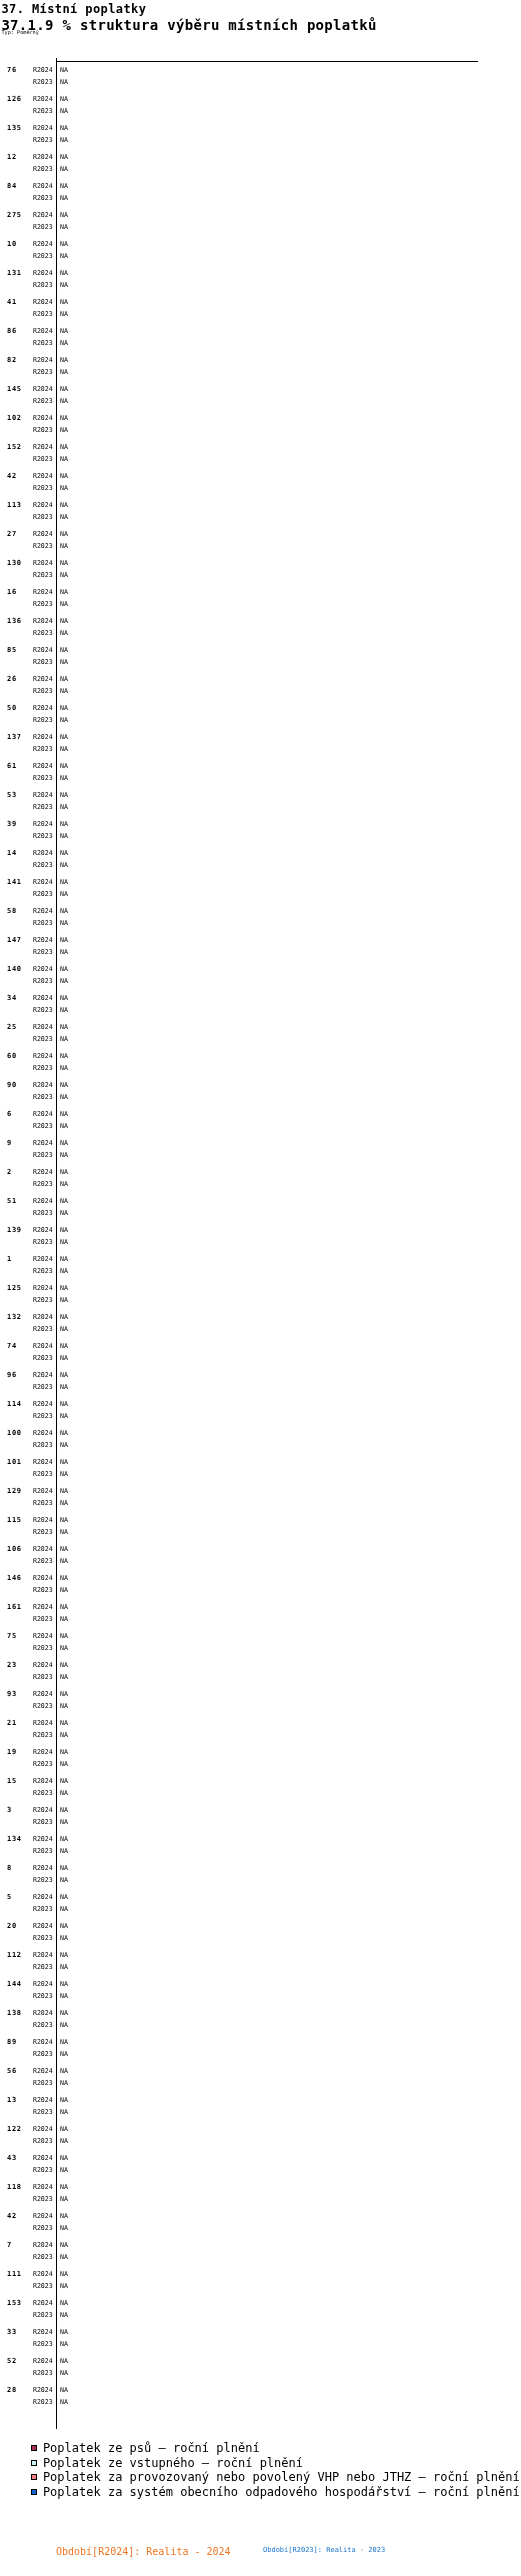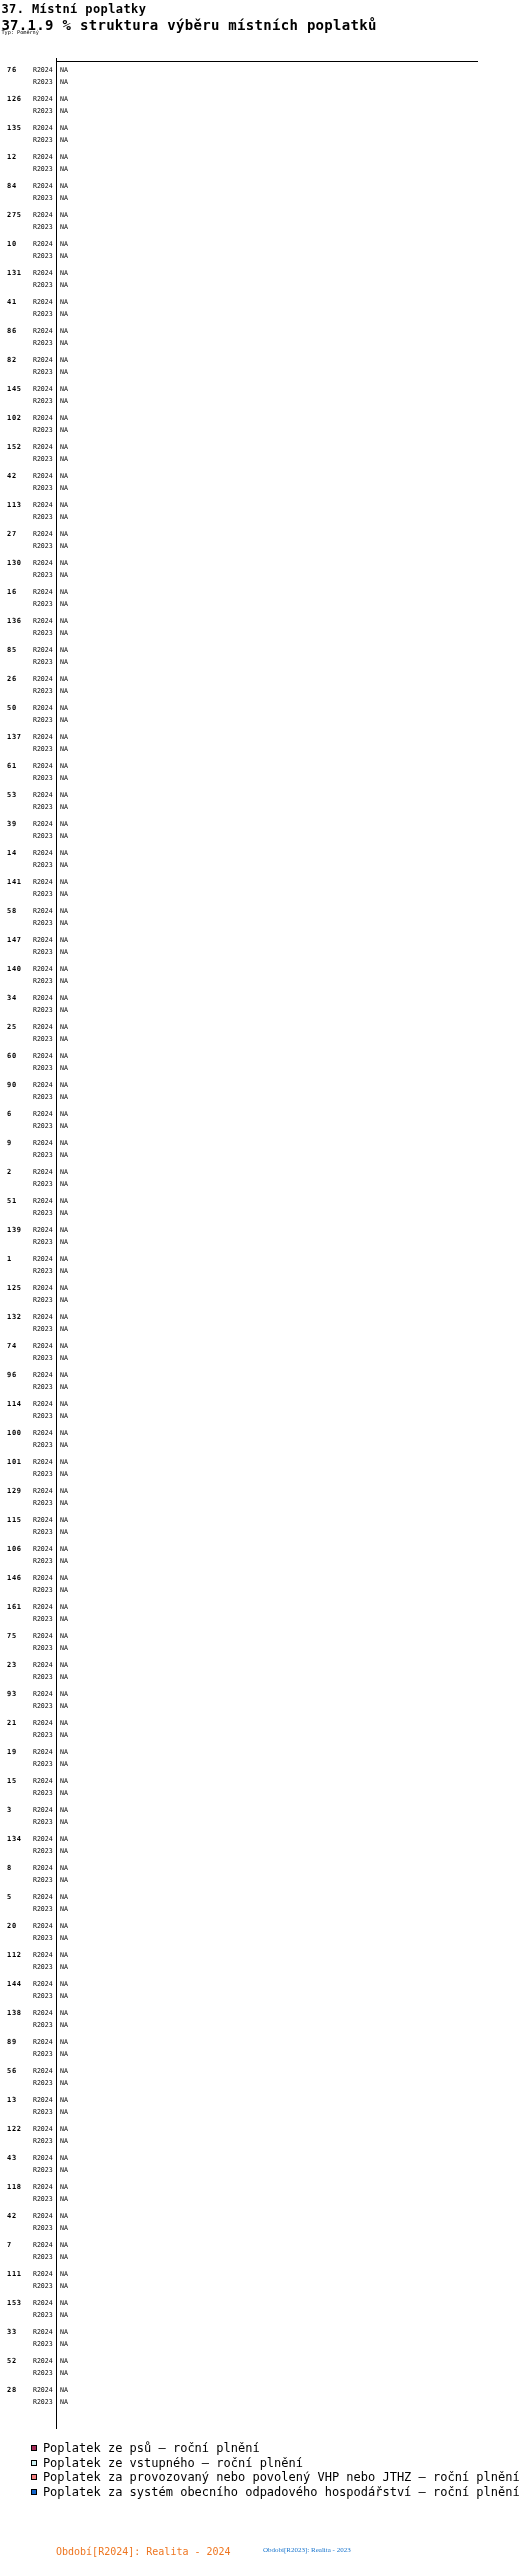--- a/index.html
+++ b/index.html
@@ -26,21 +26,21 @@
   .srow.r2 { top:12px; }
   .slabel { position:absolute; left:26.4px; width:26.4px; text-align:right; font-size:6.6px; line-height:6.3px; }
   .sval   { position:absolute; left:60px; font-size:6.6px; line-height:6.3px; }
 
   #legend { position:absolute; left:31px; top:2441px; width:490px; }
   .litem  { display:flex; align-items:center; height:14.5px; white-space:nowrap; overflow:hidden; }
   .lswatch{ width:6.3px; height:6.3px; border:0.7px solid #000; margin-right:5.6px; flex:0 0 auto; }
   .llabel { font-size:12px;text-align:right; }
 
   .cap24 { position:absolute; left:56px;  top:2546px; font-size:10px; white-space:nowrap; }
-  .cap23 { position:absolute; left:263px; top:2546px; font-size:7px; white-space:nowrap;font-family:Liberation Serif, serif; }
+  .cap23 { position:absolute; left:263px; top:2546px; font-size:7px; white-space:nowrap; }
 </style>
 </head>
 <body>
 
 <div class="hdr-title">37. Místní poplatky</div>
 <div class="hdr-sub">37.1.9 % struktura výběru místních poplatků</div>
 <div class="hdr-typ">Typ: Poměrný</div>
 
 <div class="axis-v"></div>
 <div class="axis-h"></div>

